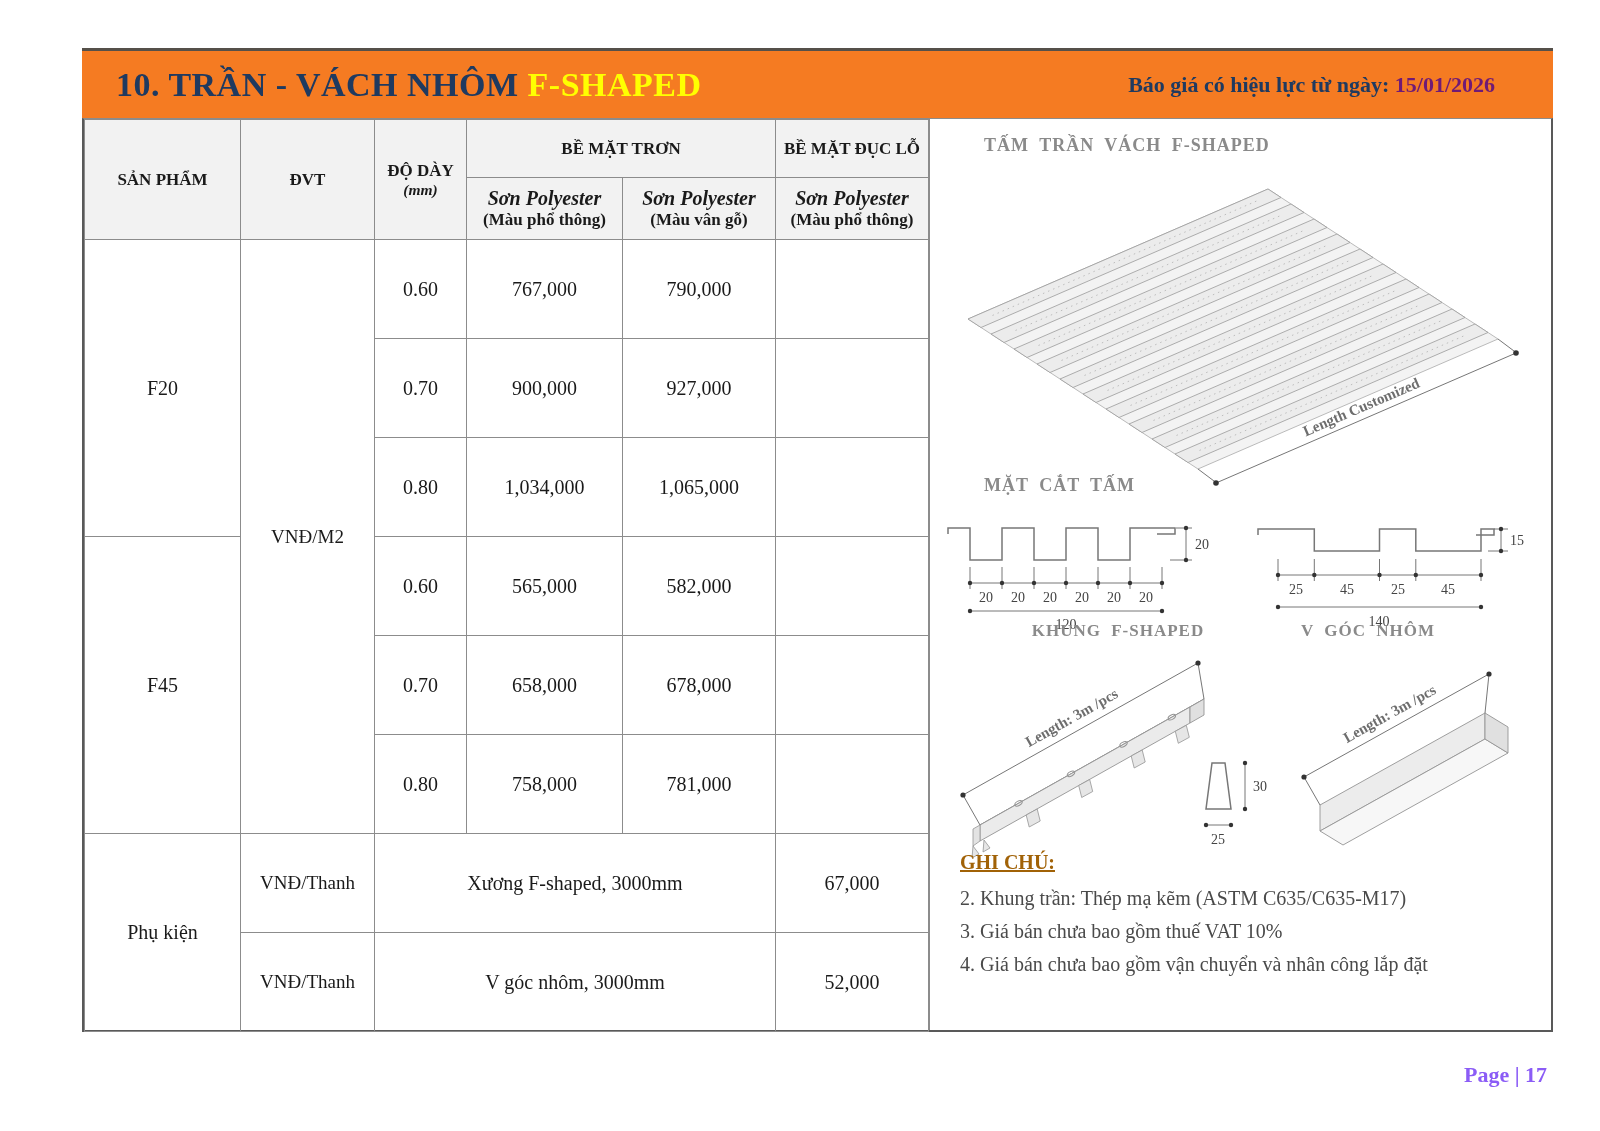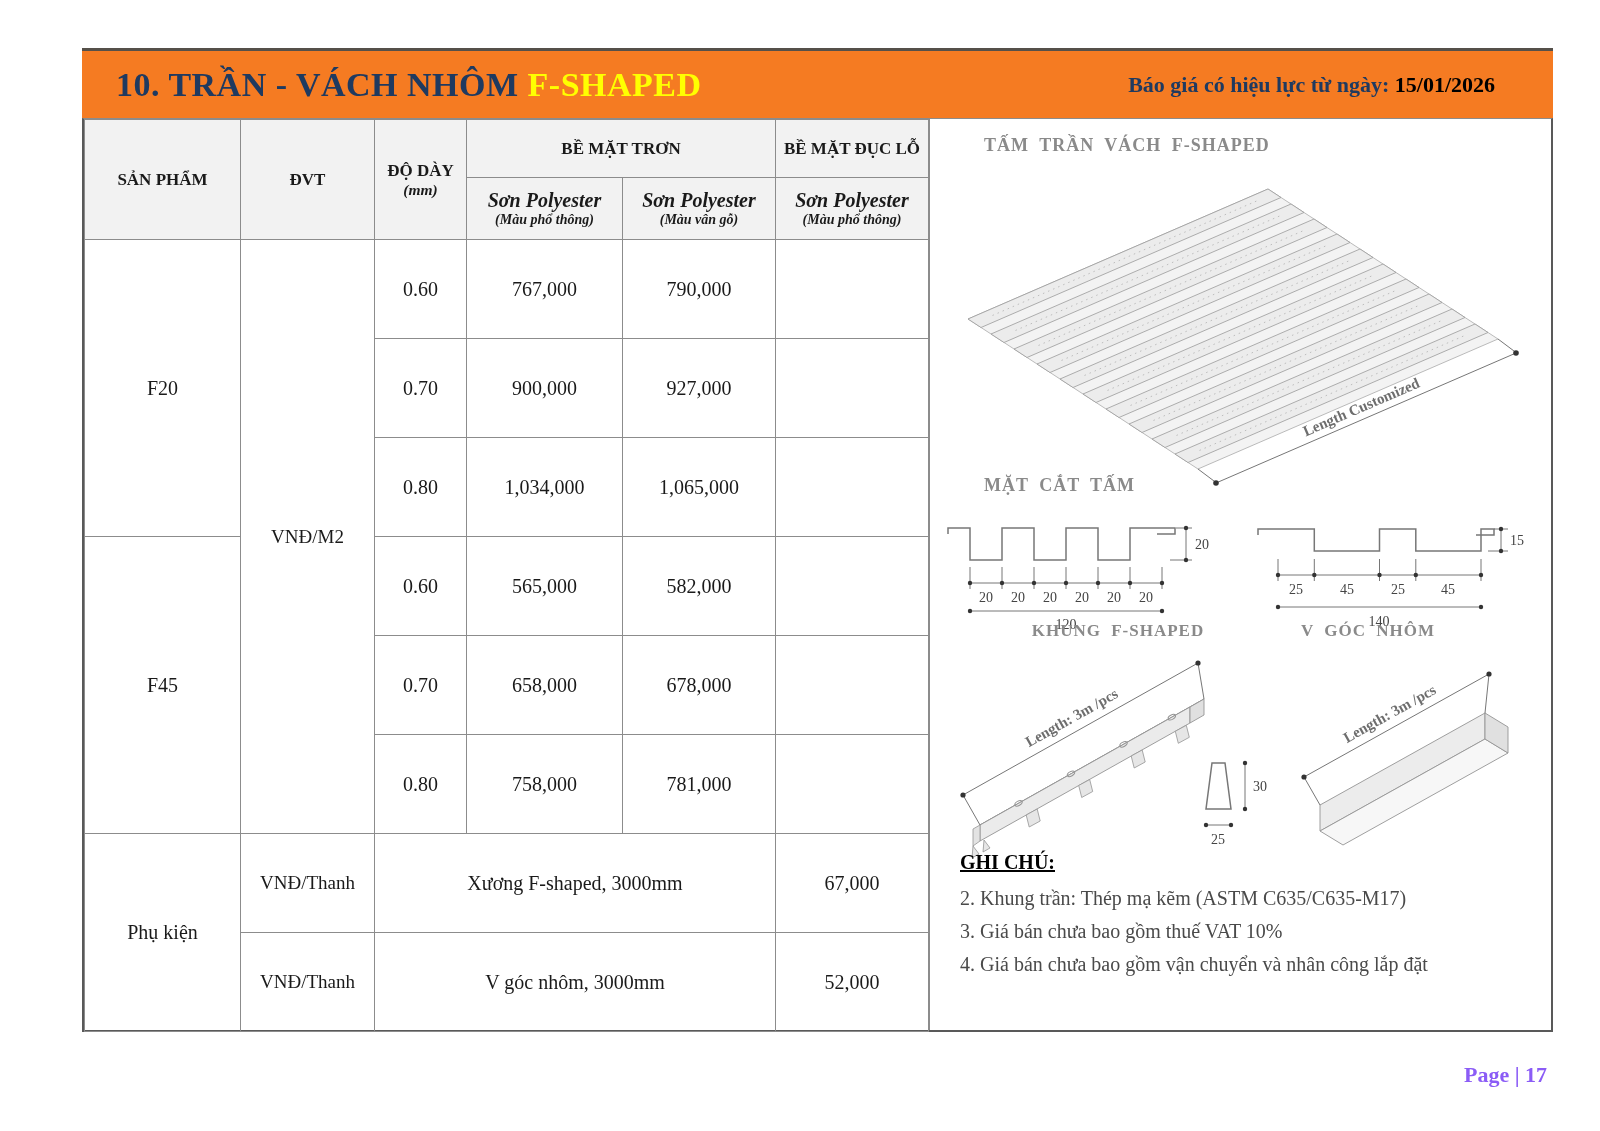--- a/index.html
+++ b/index.html
@@ -7,54 +7,54 @@
     font-family:"Liberation Serif","DejaVu Serif",serif; }
   .page { position:absolute; left:82px; top:48px; width:1471px; }
 
   
   .titlebar { height:70px; background:#F57B22; border-top:3px solid #55504a;
     display:flex; align-items:center; justify-content:space-between;
     padding:0 58px 0 34px; }
   .titlebar .big { font-size:34px; font-weight:bold; color:#1F3A60; letter-spacing:.5px; white-space:nowrap;}
   .titlebar .big .hl { color:#FFFF00; }
   .validity { font-size:22px; font-weight:bold; color:#1F3A60; white-space:nowrap;}
-  .validity .date { color:#000000; }
+  .validity .date { color:#701a75; }
 
   
   .content { display:flex; border:2px solid #595959; border-top:none; height:914px; background:#fff; }
   .content { border-top:1px solid #8c8c8c; }
 
   table.price { border-collapse:collapse; table-layout:fixed; width:844px; }
   table.price th, table.price td { border:1px solid #8c8c8c; text-align:center; vertical-align:middle;
     color:#1a1a1a; padding:2px; overflow:hidden; }
   table.price th { background:#f2f2f2; font-size:17px; font-weight:bold; }
   tr.h1 { height:58px; } tr.h2 { height:62px; }
   .sub-it { font-style:italic; font-size:15.5px;text-align:center; }
   th .l1 { font-size:20px; font-weight:bold; font-style:italic; }
-  th .l2 { font-size:14px; font-weight:bold; font-style:italic; }
+  th .l2 { font-size:17px; font-weight:bold; }
   tbody tr { height:99px; }
   td.val { font-size:20px; }
   td.grp { font-size:20px; }
   td.unitcell { font-size:19px; }
   td.desc { font-size:20px; }
 
   
   .panel { position:relative; flex:1; border-left:1px solid #8c8c8c; background:#fff; }
   .gtitle { color:#8a8a8a; font-weight:bold; font-size:18px; letter-spacing:1px; word-spacing:5px;margin-left:28px; }
   .panel-title { position:absolute; top:16px; left:26px; }
   .iso { position:absolute; top:42px; left:8px; }
   .cross-title { position:absolute; top:356px; left:26px; }
   .cross1 { position:absolute; top:380px; left:4px; }
   .cross2 { position:absolute; top:380px; left:318px; }
   .frame-title { position:absolute; top:502px; left:27px; width:266px; text-align:center; font-size:17px;}
   .angle-title { position:absolute; top:502px; left:300px; width:220px; text-align:center; font-size:17px;}
   .frame-svg { position:absolute; top:524px; left:10px; }
   .angle-svg { position:absolute; top:538px; left:340px; }
   .notes { position:absolute; top:732px; left:30px; width:578px; }
-  .notes-title { font-size:20px; font-weight:bold; color:#000000; text-decoration:underline; margin-bottom:8px; }
+  .notes-title { font-size:20px; font-weight:bold; color:#a16207; text-decoration:underline; margin-bottom:8px; }
   .note-line { font-size:20px; color:#4a4a4a; line-height:33px; white-space:nowrap; }
 
   .dimtxt { font-family:"Liberation Serif","DejaVu Serif",serif; font-size:14px; fill:#444; }
   .lenlabel { font-family:"Liberation Serif","DejaVu Serif",serif; font-size:15px; fill:#6e6e6e; font-weight:bold; }
   .dimline { stroke:#666; stroke-width:0.9; fill:none; }
   .profile { stroke:#777; stroke-width:1.5; fill:none; }
   .dot { fill:#333; }
 
   .footer { position:absolute; left:82px; top:1062px; width:1471px; text-align:right;
     font-size:22px; font-weight:bold; color:#8b5cf6; padding-right:6px; }

